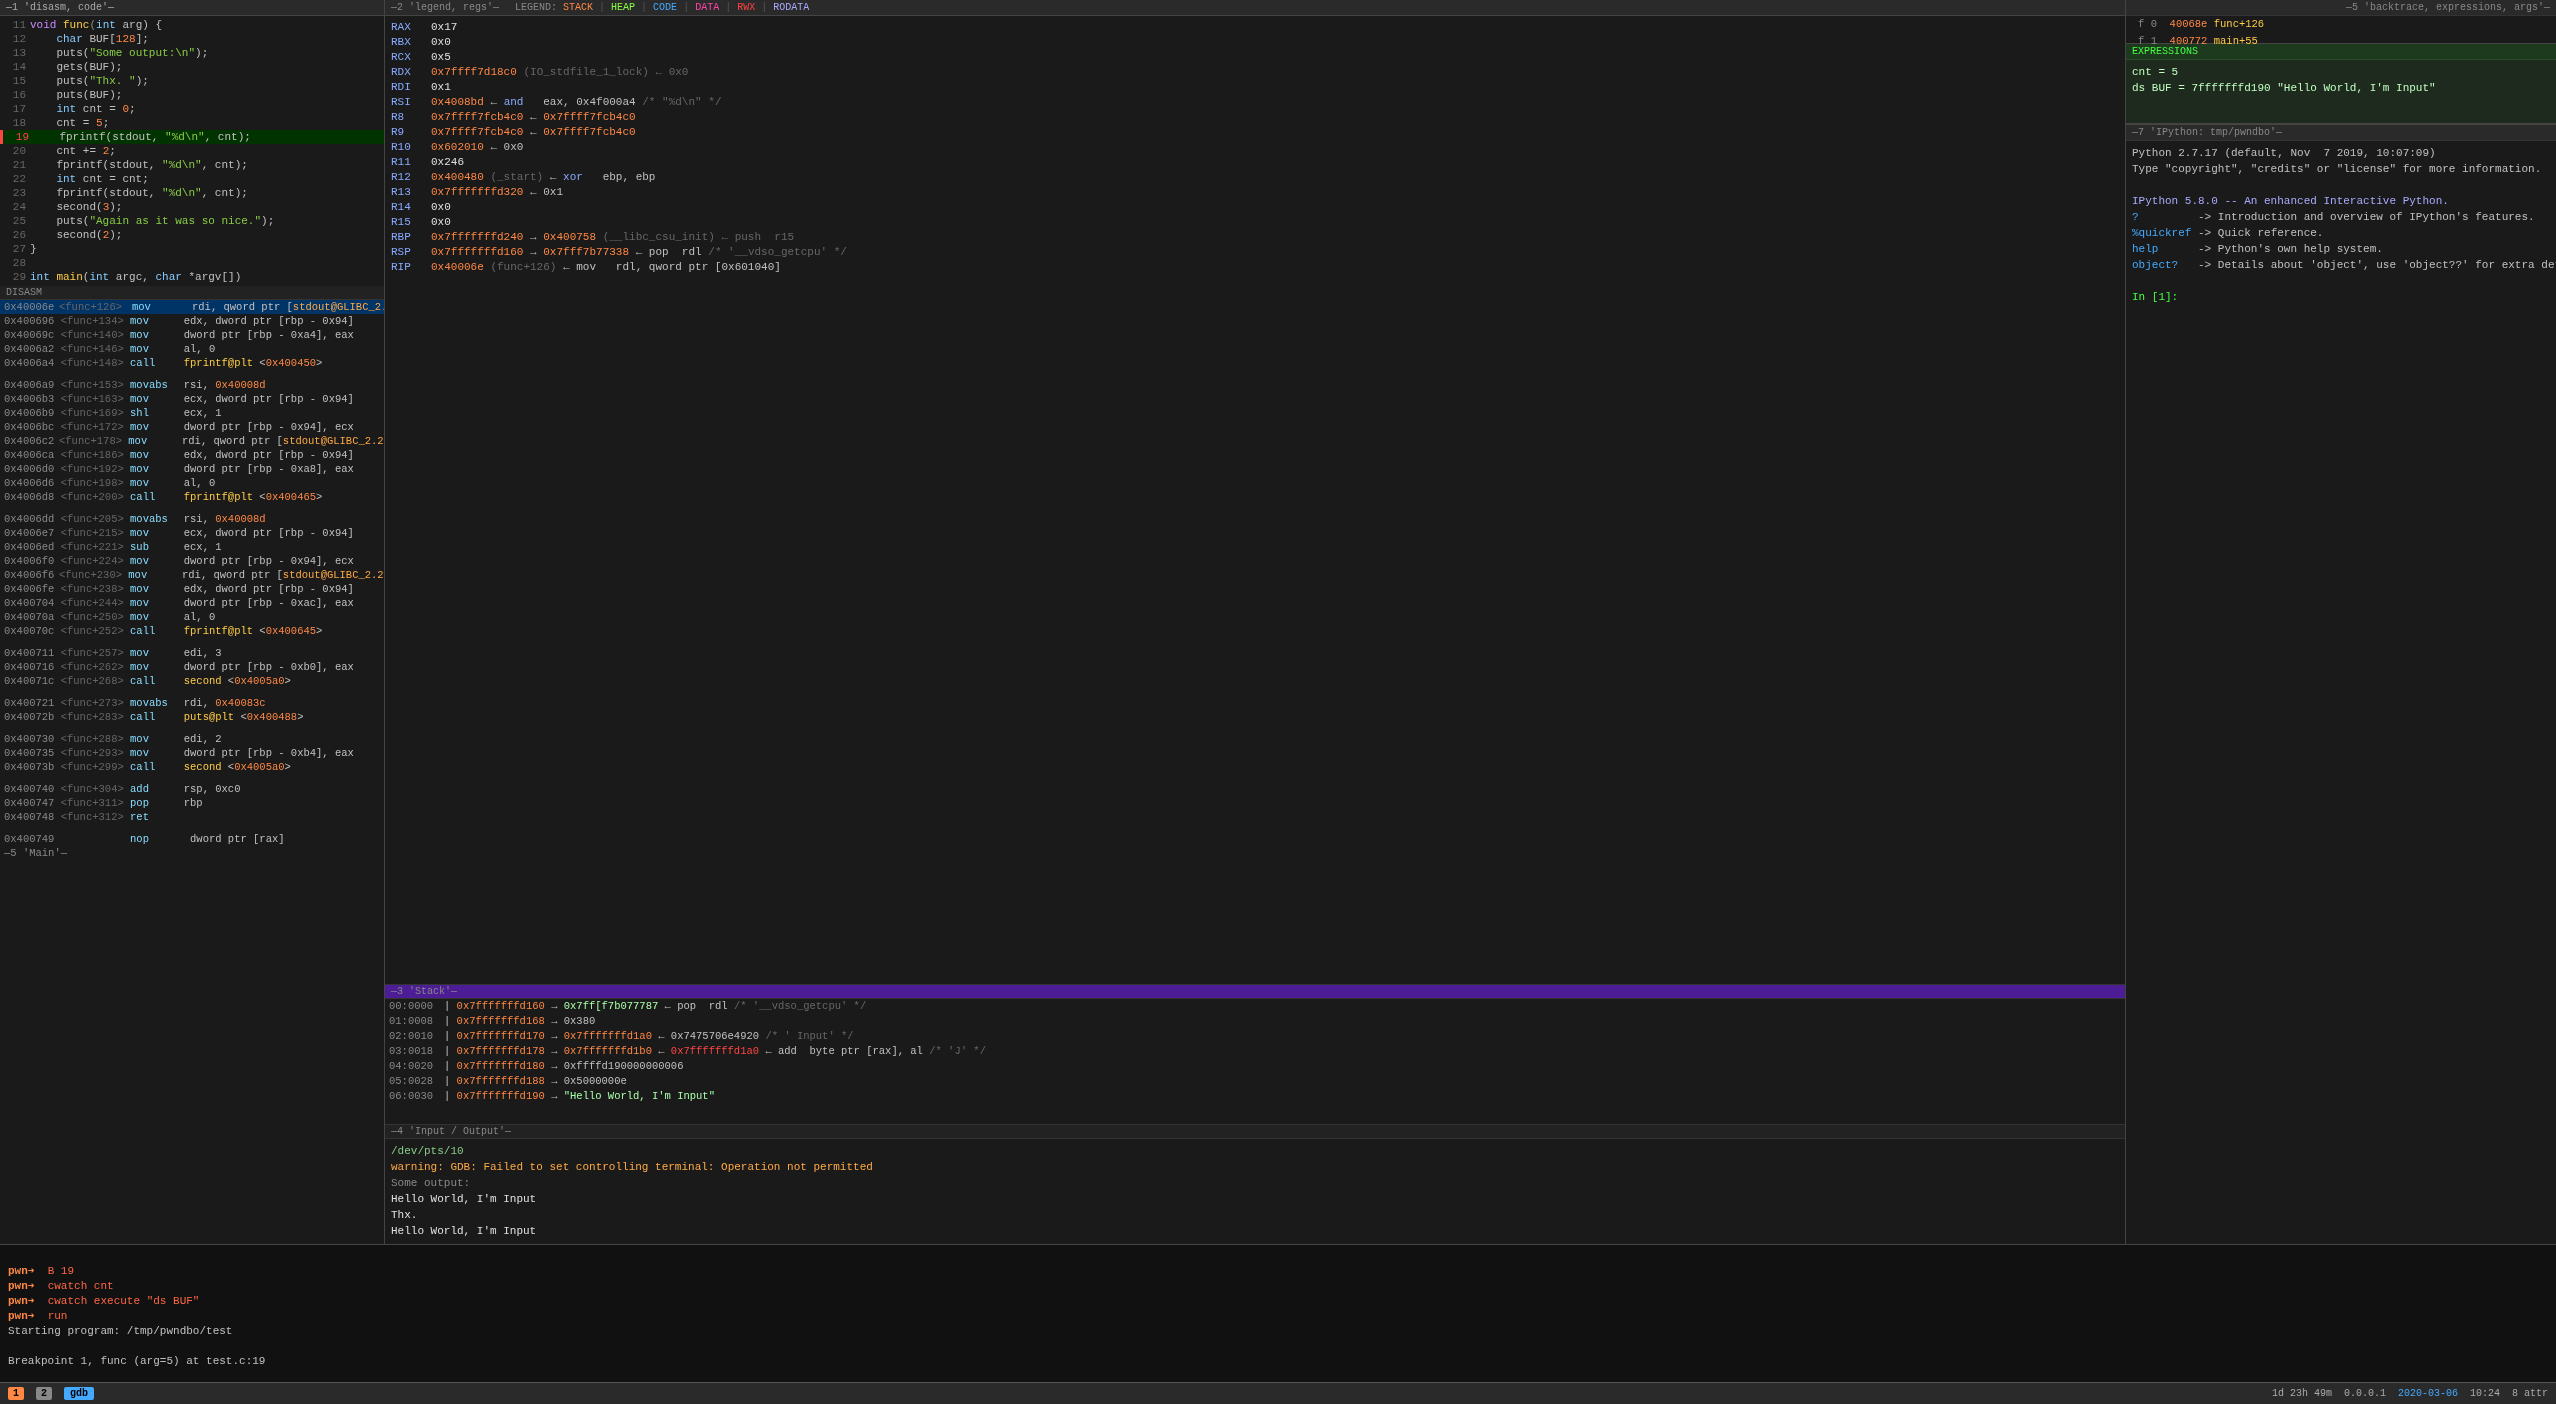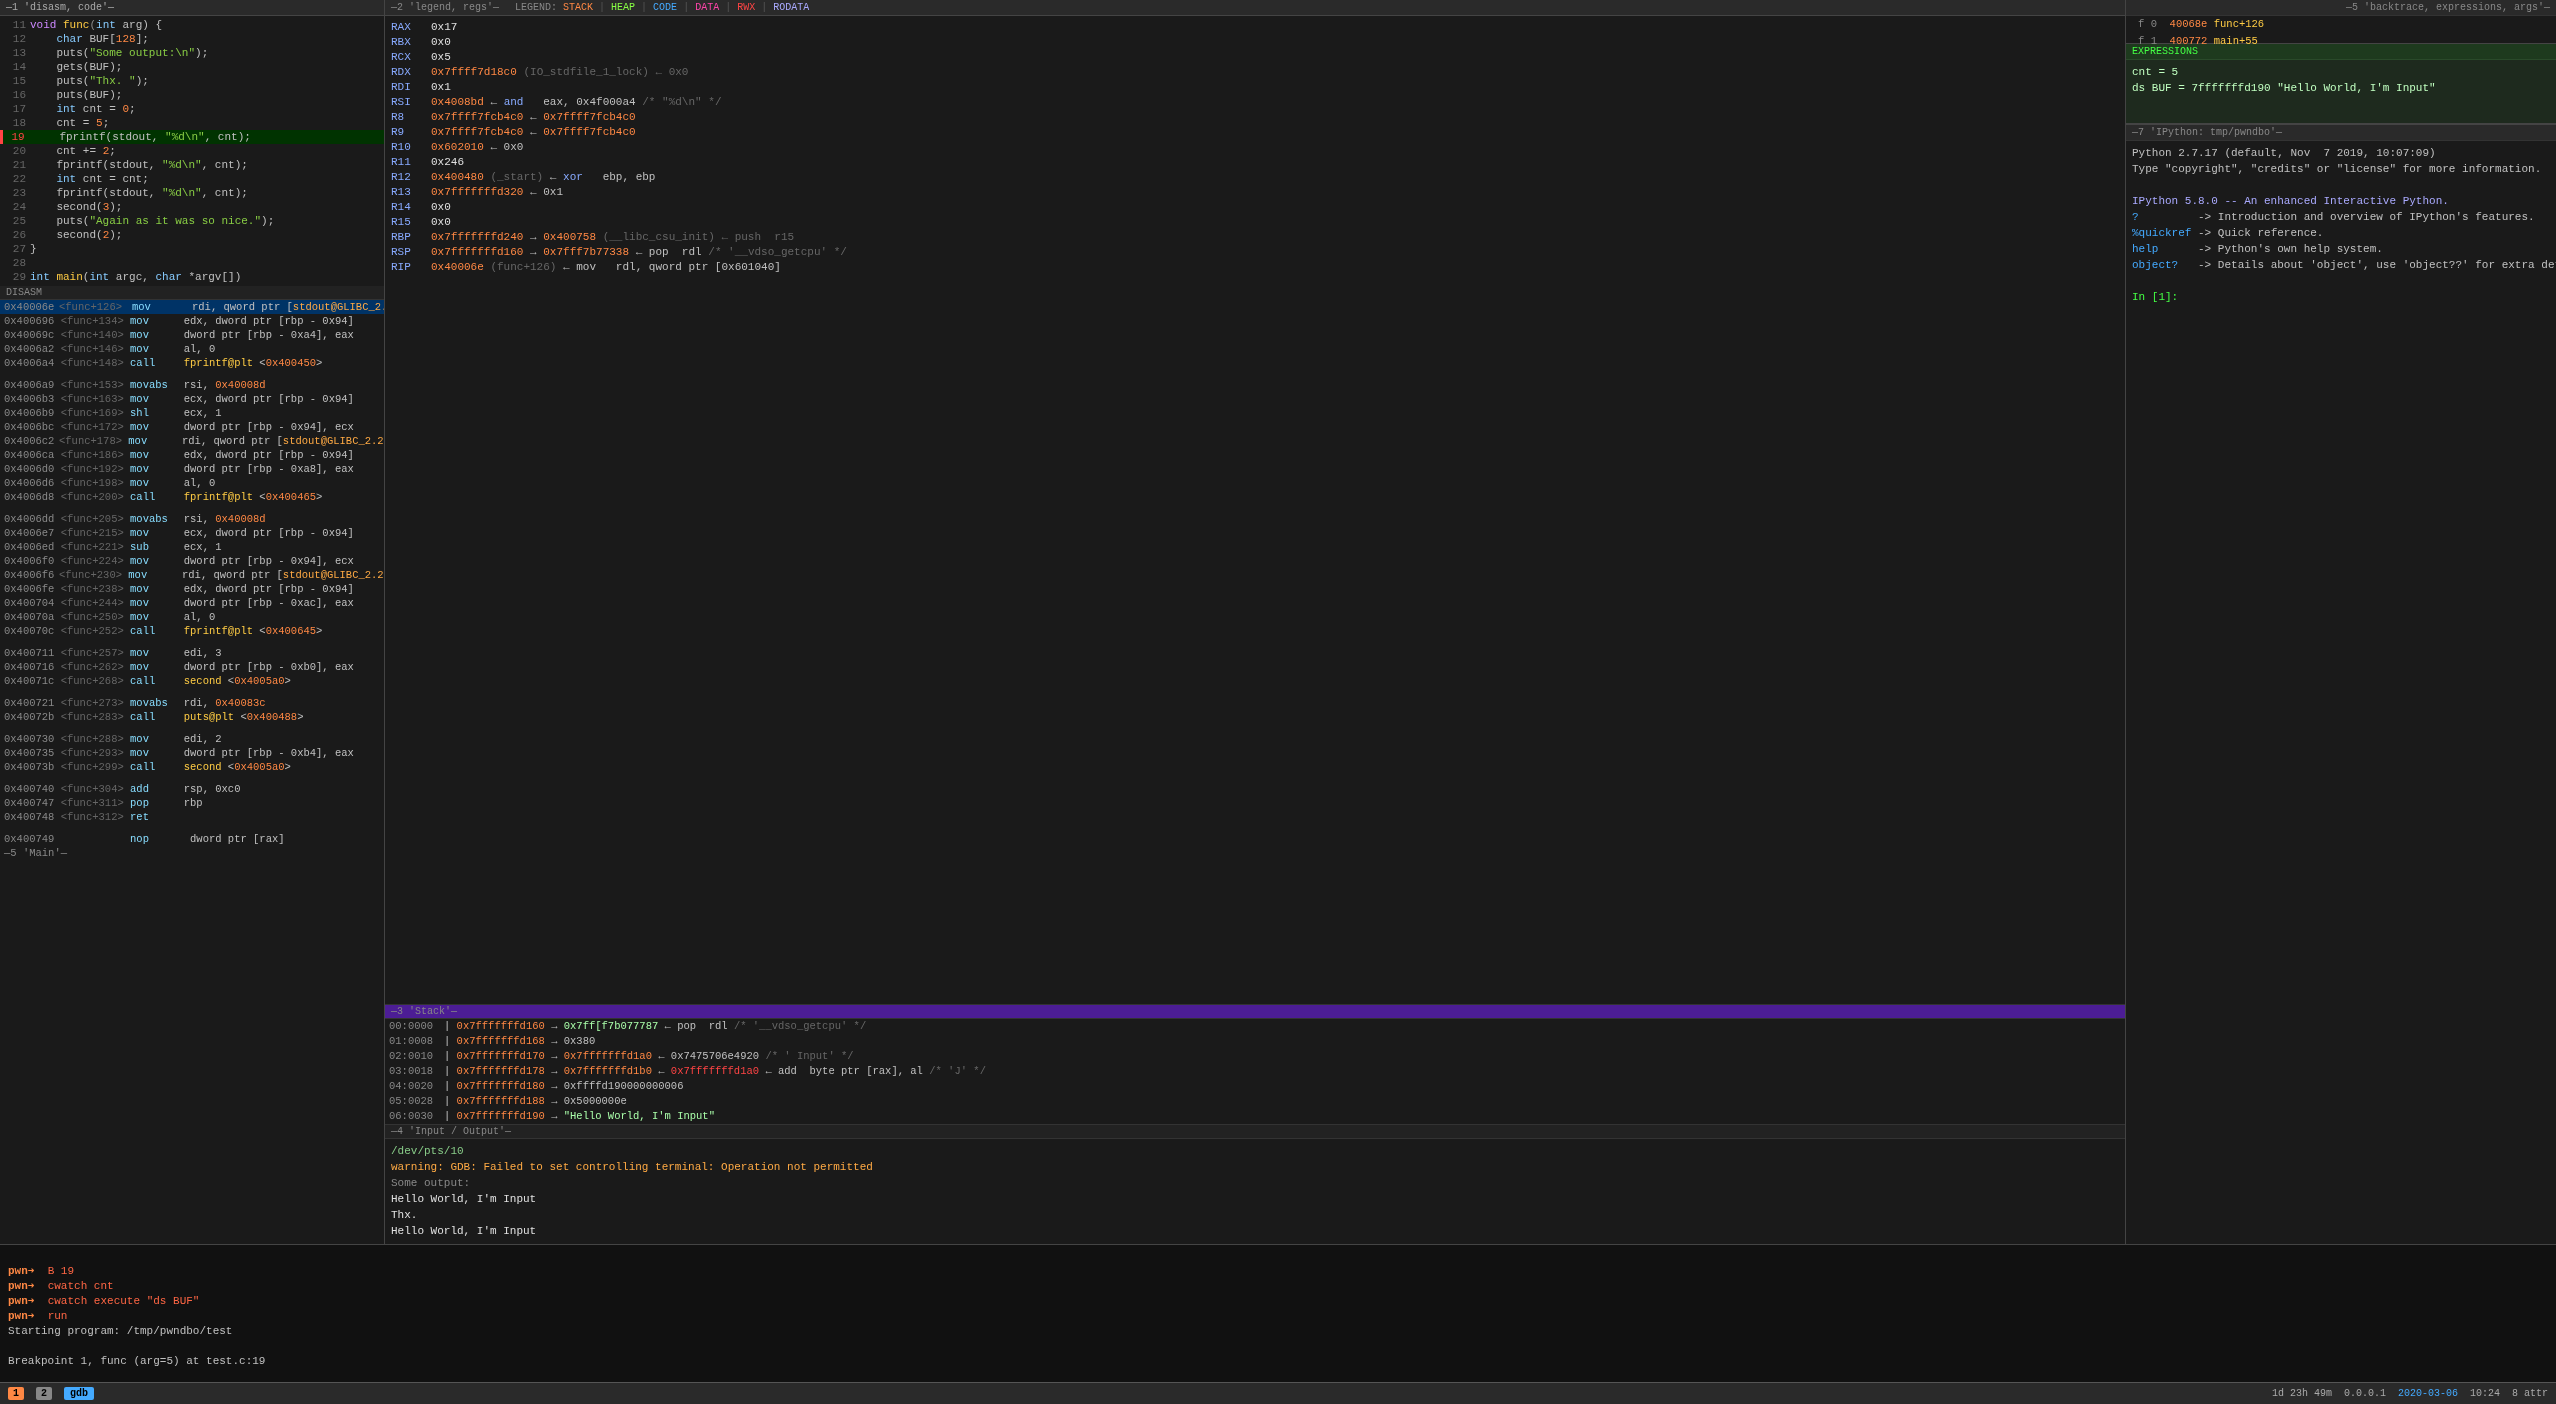--- a/index.html
+++ b/index.html
@@ -59,20 +59,21 @@
     .num { color: #ff8844; }
     .punct { color: #888; }
     
     
     .middle-panel {
       flex: 1;
       display: flex;
       flex-direction: column;
       border-right: 1px solid #444;
       overflow: hidden;
+      gap: 20px;
     }
     .middle-top {
       flex: 1;
       display: flex;
       flex-direction: column;
       overflow: hidden;
     }
     .legend-header {
       background: #2a2a2a;
       color: #888;
@@ -316,21 +317,21 @@
     <div class="code-area">
       <div class="code-line"><span class="ln">11</span><span class="kw">void </span><span class="fn">func</span><span class="punct">(</span><span class="type">int</span><span> arg) {</span></div>
       <div class="code-line"><span class="ln">12</span><span class="type">    char </span><span>BUF[</span><span class="num">128</span><span>];</span></div>
       <div class="code-line"><span class="ln">13</span><span>    puts(</span><span class="str">"Some output:\n"</span><span>);</span></div>
       <div class="code-line"><span class="ln">14</span><span>    gets(BUF);</span></div>
       <div class="code-line"><span class="ln">15</span><span>    puts(</span><span class="str">"Thx. "</span><span>);</span></div>
       <div class="code-line"><span class="ln">16</span><span>    puts(BUF);</span></div>
       <div class="code-line"><span class="ln">17</span><span class="type">    int </span><span>cnt = </span><span class="num">0</span><span>;</span></div>
       <div class="code-line"><span class="ln">18</span><span>    cnt = </span><span class="num">5</span><span>;</span></div>
       <div class="code-line highlighted" style="background:#003300; border-left: 3px solid #ff4444;">
-        <span style="color:#ff4444; min-width:22px; display:inline-block; text-align:center; margin-right:4px;">19</span>
+        <span style="color:#ff4444; min-width:22px; display:inline-block; text-align:right; margin-right:4px;">19</span>
         <span>    fprintf(stdout, </span><span class="str">"%d\n"</span><span>, cnt);</span>
       </div>
       <div class="code-line"><span class="ln">20</span><span>    cnt += </span><span class="num">2</span><span>;</span></div>
       <div class="code-line"><span class="ln">21</span><span>    fprintf(stdout, </span><span class="str">"%d\n"</span><span>, cnt);</span></div>
       <div class="code-line"><span class="ln">22</span><span class="type">    int </span><span>cnt = cnt;</span></div>
       <div class="code-line"><span class="ln">23</span><span>    fprintf(stdout, </span><span class="str">"%d\n"</span><span>, cnt);</span></div>
       <div class="code-line"><span class="ln">24</span><span>    second(</span><span class="num">3</span><span>);</span></div>
       <div class="code-line"><span class="ln">25</span><span>    puts(</span><span class="str">"Again as it was so nice."</span><span>);</span></div>
       <div class="code-line"><span class="ln">26</span><span>    second(</span><span class="num">2</span><span>);</span></div>
       <div class="code-line"><span class="ln">27</span><span>}</span></div>

